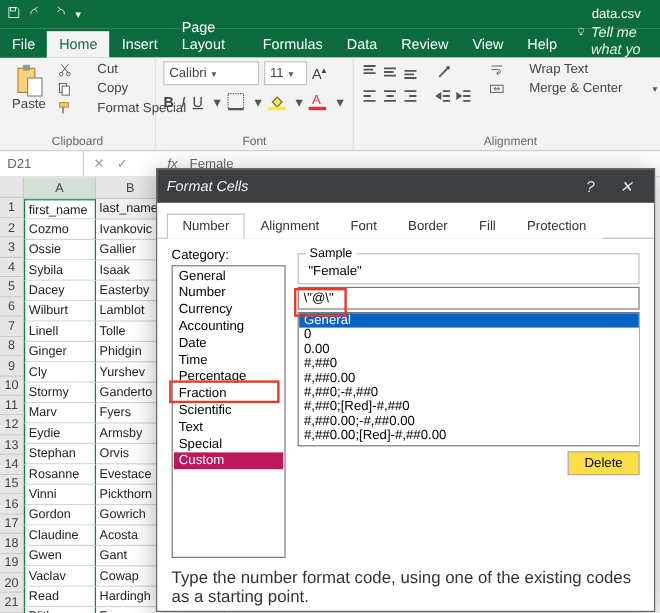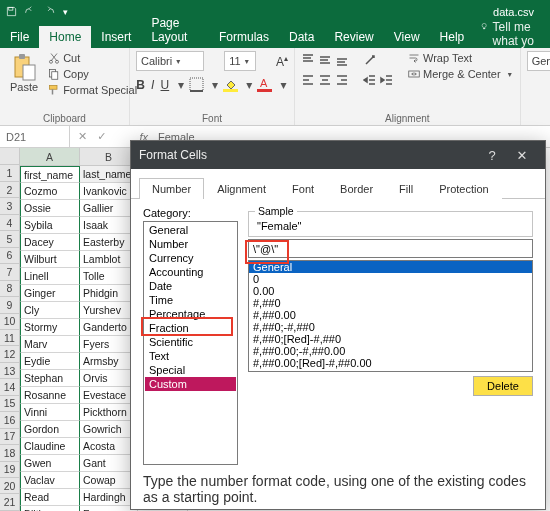--- a/index.html
+++ b/index.html
@@ -10,33 +10,33 @@
 .tb-ql { display:flex; gap:8px; align-items:center; }
 .tb-ql svg { width:11px; height:11px; fill:#fff; }
 .tb-spacer { flex:1; }
 .tb-name { margin-right:10px; }
 
 
 .menubar { height:24px; background:#0c6b3d; display:flex; align-items:flex-end; color:#fff; font-size:12px; }
 .menubar .tab { padding:4px 10px; cursor:default; }
 .menubar .tab.file { background:#0c6b3d; color:#fff; }
 .menubar .tab.active { background:#f3f3f3; color:#0c6b3d; }
-.menubar .tell { margin-left:6px; display:flex; gap:4px; opacity:.9; }
+.menubar .tell { margin-left:6px; display:flex; gap:4px; opacity:.9;font-style:italic; }
 
 
 .ribbon { height:78px; background:#f3f3f3; border-bottom:1px solid #d0d0d0; display:flex; font-size:11px; color:#444; }
 .rgroup { border-right:1px solid #e1e1e1; padding:3px 6px 1px; display:flex; flex-direction:column; }
 .rgroup .body { flex:1; display:flex; gap:4px; }
 .rgroup .label { text-align:center; font-size:10px; color:#666; padding-top:1px; }
 .col { display:flex; flex-direction:column; gap:2px; justify-content:flex-start; }
-.rbtn { display:flex; align-items:center; gap:3px; padding:1px 2px; white-space:nowrap; }
+.rbtn { display:flex; align-items:center; gap:21px; padding:1px 2px; white-space:nowrap; }
 .rbtn svg { width:12px; height:12px; }
 .paste-big { display:flex; flex-direction:column; align-items:center; padding:2px 4px; }
 .paste-big svg { width:24px; height:28px; }
-.fontline { display:flex; align-items:center; gap:20px; }
+.fontline { display:flex; align-items:center; gap:4px; }
 .fontbox { background:#fff; border:1px solid #c4c4c4; padding:1px 4px; font-size:11px; display:flex; align-items:center; height:20px; }
 .miniarrow { font-size:8px; margin-left:4px; color:#555; }
 .iconrow { display:flex; gap:3px; align-items:center; margin-top:4px; }
 .iconrow span,.iconrow svg { width:15px; height:15px; display:inline-flex; align-items:center; justify-content:center; font-size:12px; }
 .b { font-weight:bold; } .i { font-style:italic; } .u { text-decoration:underline; }
 .alnbox { display:flex; gap:3px; }
 .alnbox svg { width:14px; height:14px; stroke:#555; stroke-width:1.5; fill:none; }
 
 
 .fbar { height:22px; border-bottom:1px solid #d0d0d0; display:flex; align-items:center; font-size:11px; color:#666; }
@@ -58,21 +58,21 @@
 .drow { display:flex; }
 .cell { height:17px; border-right:1px solid #d4d4d4; border-bottom:1px solid #d4d4d4; padding:0 3px; font-size:10.5px; color:#222; overflow:hidden; white-space:nowrap; display:flex; align-items:center; }
 .colA { width:60px; } .colB { width:58px; } .colC { width:50px; }
 .hdrcell { background:#f0f0f0; font-weight:400; }
 .selcol { background:#fff; border-left:1.5px solid #1a7d48; border-right:1.5px solid #1a7d48; }
 .drow:first-child .selcol { border-top:1.5px solid #1a7d48; }
 .last-sel .selcol { border-bottom:1.5px solid #1a7d48; }
 
 
 .dialog { position:absolute; left:130px; top:140px; width:416px; height:370px; background:#fff; border:1px solid #666; box-shadow:0 4px 20px rgba(0,0,0,.3); display:flex; flex-direction:column; font-size:11px; }
-.dlg-title { background:#3b3f42; color:#eee; height:28px; display:flex; align-items:center; padding:0 8px; font-size:12px; }
+.dlg-title { background:#3b3f42; color:#eee; height:28px; display:flex; align-items:center; padding:0 8px; font-size:12px;font-style:italic; }
 .dlg-title .sp { flex:1; }
 .dlg-title .wbtn { width:30px; text-align:center; font-size:13px; color:#ddd; }
 .dlg-tabs { display:flex; padding:8px 8px 0; gap:0; border-bottom:1px solid #c4c4c4; }
 .dlg-tabs .dtab { padding:4px 12px; border:1px solid transparent; border-bottom:none; position:relative; top:1px; background:#fff; color:#333; }
 .dlg-tabs .dtab.active { border-color:#c4c4c4; font-weight:400; }
 .dlg-body { flex:1; padding:8px 12px; display:flex; gap:10px; }
 .dcat { width:95px; display:flex; flex-direction:column; }
 .dcat label { margin-bottom:2px; }
 .catlist { flex:1; border:1px solid #7a7a7a; background:#fff; padding:1px; overflow:hidden; }
 .catlist .opt { padding:1px 4px; font-size:11px; cursor:default; }

